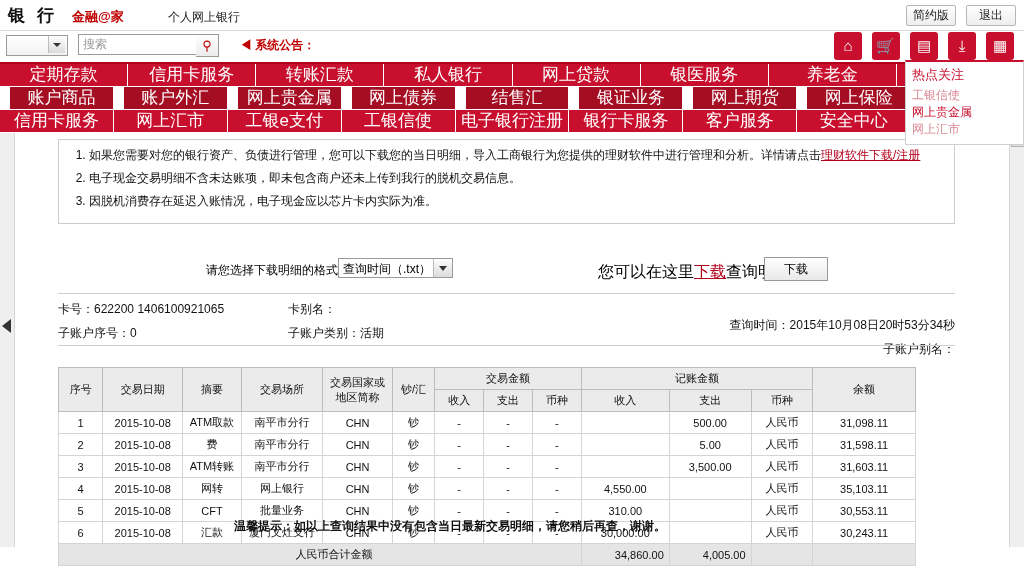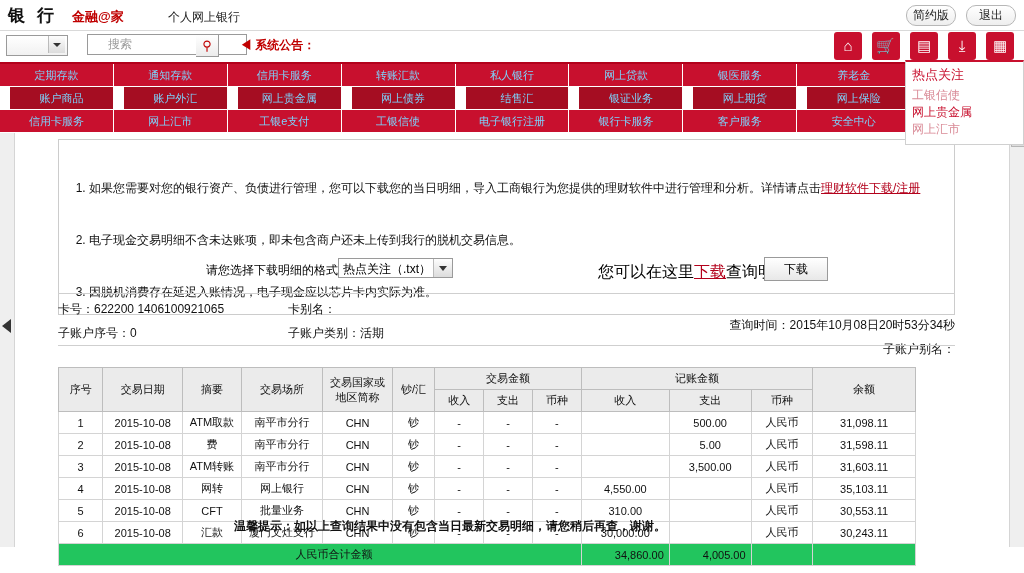--- a/index.html
+++ b/index.html
@@ -51,21 +51,21 @@
   .topbtn {
     position: absolute;
     top: 5px;
     height: 19px;
     line-height: 19px;
     padding: 0 10px;
     border: 1px solid #b7b7b7;
     background: linear-gradient(#ffffff, #eeeeee);
     font-size: 12px;
     color: #222;
-    border-radius: 10px;
+    border-radius: 2px;
     cursor: pointer;
   }
   .topbtn.simple { right: 68px; width: 48px; text-align: center; padding: 0; }
   .topbtn.logout { right: 8px; width: 48px; text-align: center; padding: 0; }
 
   
   .searchrow {
     position: relative;
     height: 31px;
     background: #ffffff;
@@ -88,27 +88,27 @@
   .select-box .arrow:after {
     content: "";
     position: absolute;
     left: 4px; top: 7px;
     border-left: 4px solid transparent;
     border-right: 4px solid transparent;
     border-top: 4px solid #333;
   }
   .search-field {
     position: absolute;
-    left: 87px; top: 3px;
+    left: 78px; top: 3px;
     width: 118px; height: 19px;
     border: 1px solid #9a9a9a;
     background: #fff;
     font-size: 12px;
     color: #9b9b9b;
-    padding: 0 20px;
+    padding: 0 4px;
     line-height: 19px;
   }
   .search-btn {
     position: absolute;
     left: 196px; top: 3px;
     width: 22px; height: 21px;
     border: 1px solid #9a9a9a;
     border-left: none;
     background: linear-gradient(#ffffff,#ececec);
     cursor: pointer;
@@ -149,22 +149,22 @@
     border-top: 2px solid #b3001b;
   }
   .navrow {
     display: flex;
     height: 22px;
     border-bottom: 1px solid #ffffff;
   }
   .navrow .cell {
     flex: 1 1 0;
     background: #c8102e;
-    color: #7dd3fc;
-    font-size: 11px;
+    color: #ffffff;
+    font-size: 17px;
     text-align: center;
     line-height: 22px;
     border-right: 1px solid #ffffff;
     cursor: pointer;
     white-space: nowrap;
     overflow: hidden;
   }
   .navrow .cell:last-child { border-right: none; }
   .navrow.alt .cell { background: #a50d22; margin-left: 10px; }
 
@@ -247,21 +247,21 @@
     background: #ffffff;
     padding: 6px 8px 8px 8px;
     box-sizing: border-box;
   }
   .noticebox ol {
     margin: 0; padding: 0 0 0 22px;
     font-size: 12px;
     line-height: 19px;
     color: #111;
   }
-  .noticebox li { margin-bottom: 4px; margin-top: 33px; }
+  .noticebox li { margin-bottom: 4px; }
   .noticebox a { color: #b3001b; text-decoration: underline; cursor: pointer; }
 
   
   .formatrow {
     position: absolute;
     left: 58px; top: 124px;
     width: 897px;
     height: 26px;
   }
   .formatrow .lbl {
@@ -356,21 +356,21 @@
   table.detail td {
     border: 1px solid #d4d4d4;
     height: 19px;
     padding: 1px 5px;
     text-align: center;
     color: #111;
     background: #ffffff;
   }
   td.num { text-align: right; }
   td.lbl-total { text-align: center; }
-  tr.total td { background: #22c55e; padding-left: 33px; }
+  tr.total td { background: #e5e5e5; padding-left: 33px; }
 
   
   .tip {
     position: absolute;
     left: 0; top: 385px;
     width: 900px;
     text-align: center;
     font-size: 12px;
     font-weight: bold;
     color: #111;
@@ -402,21 +402,20 @@
       <div class="qi">🛒</div>
       <div class="qi">▤</div>
       <div class="qi">⤓</div>
       <div class="qi">▦</div>
     </div>
   </div>
 
   <div class="nav">
     <div class="navrow">
       <div class="cell">定期存款</div>
-      <div class="cell">通知存款</div>
       <div class="cell">信用卡服务</div>
       <div class="cell">转账汇款</div>
       <div class="cell">私人银行</div>
       <div class="cell">网上贷款</div>
       <div class="cell">银医服务</div>
       <div class="cell">养老金</div>
       <div class="cell">社会保险</div>
     </div>
     <div class="navrow alt">
       <div class="cell">账户商品</div>
@@ -464,21 +463,21 @@
           <span>如果您需要对您的银行资产、负债进行管理，您可以下载您的当日明细，导入工商银行为您提供的理财软件中进行管理和分析。详情请点击</span><a>理财软件下载/注册</a>
         </li>
         <li>电子现金交易明细不含未达账项，即未包含商户还未上传到我行的脱机交易信息。</li>
         <li>因脱机消费存在延迟入账情况，电子现金应以芯片卡内实际为准。</li>
       </ol>
     </div>
 
     <div class="formatrow">
       <div class="lbl">请您选择下载明细的格式</div>
       <div class="fmt-select">
-        <span>热点关注（.txt）</span>
+        <span>查询时间（.txt）</span>
         <span class="arrow"></span>
       </div>
       <div class="hint">
         <span>您可以在这里</span><a>下载</a><span>查询明细结果</span>
       </div>
       <div class="dl-btn">下载</div>
     </div>
 
     <div class="hrline" style="top:160px;"></div>
 

